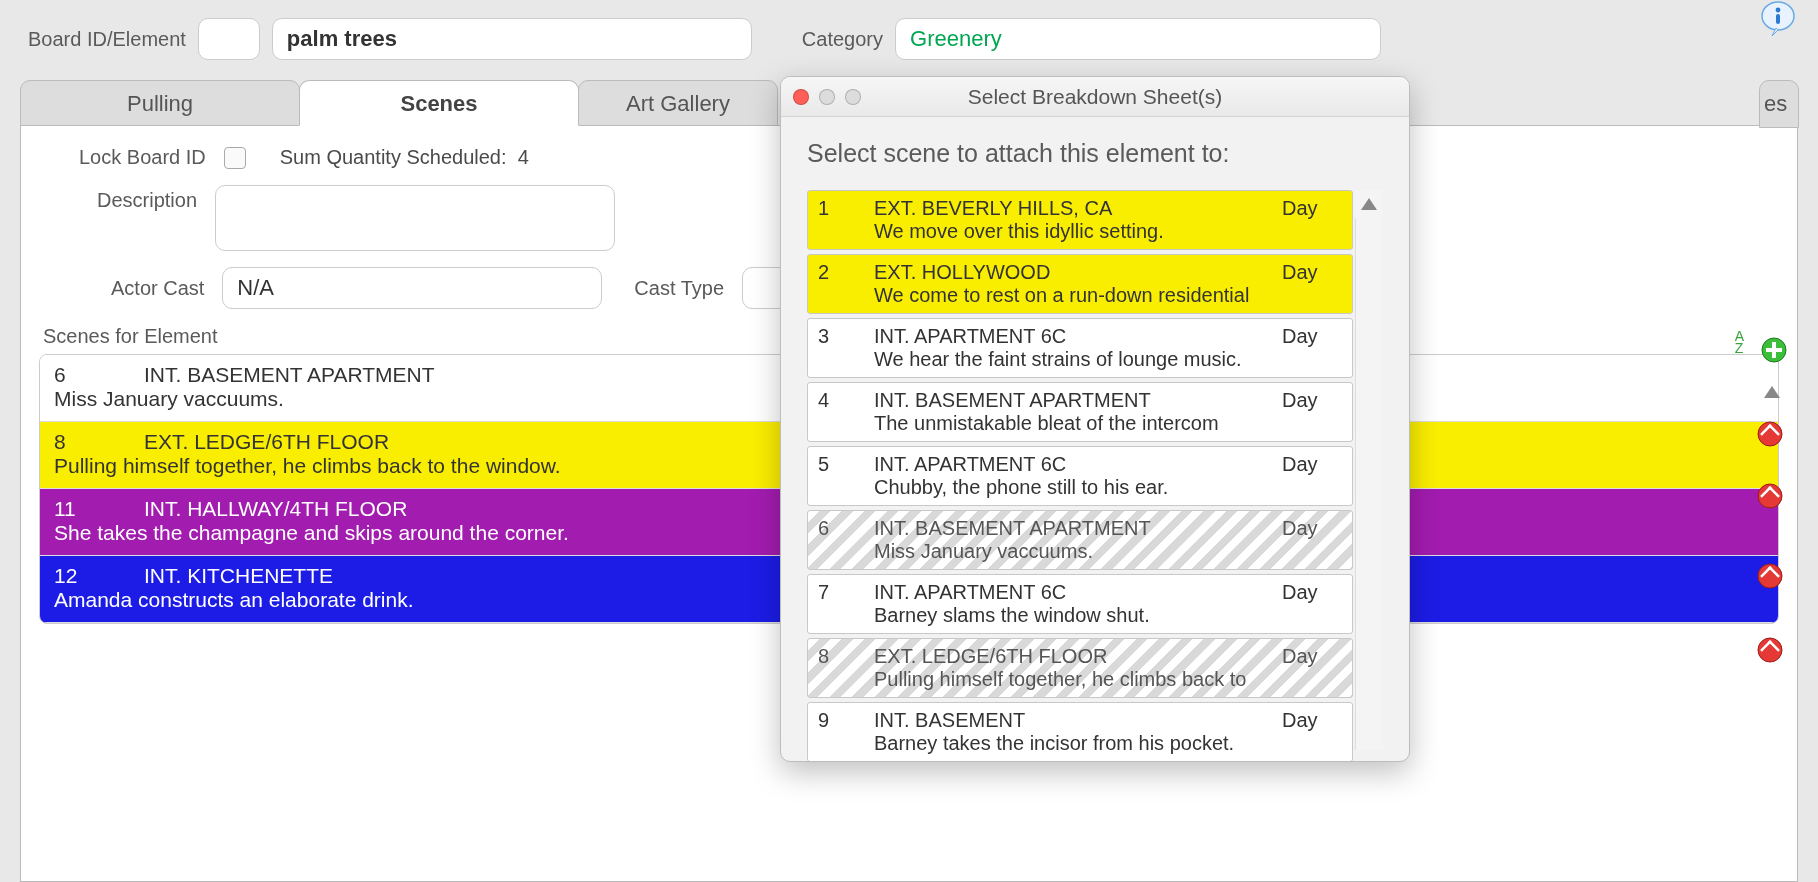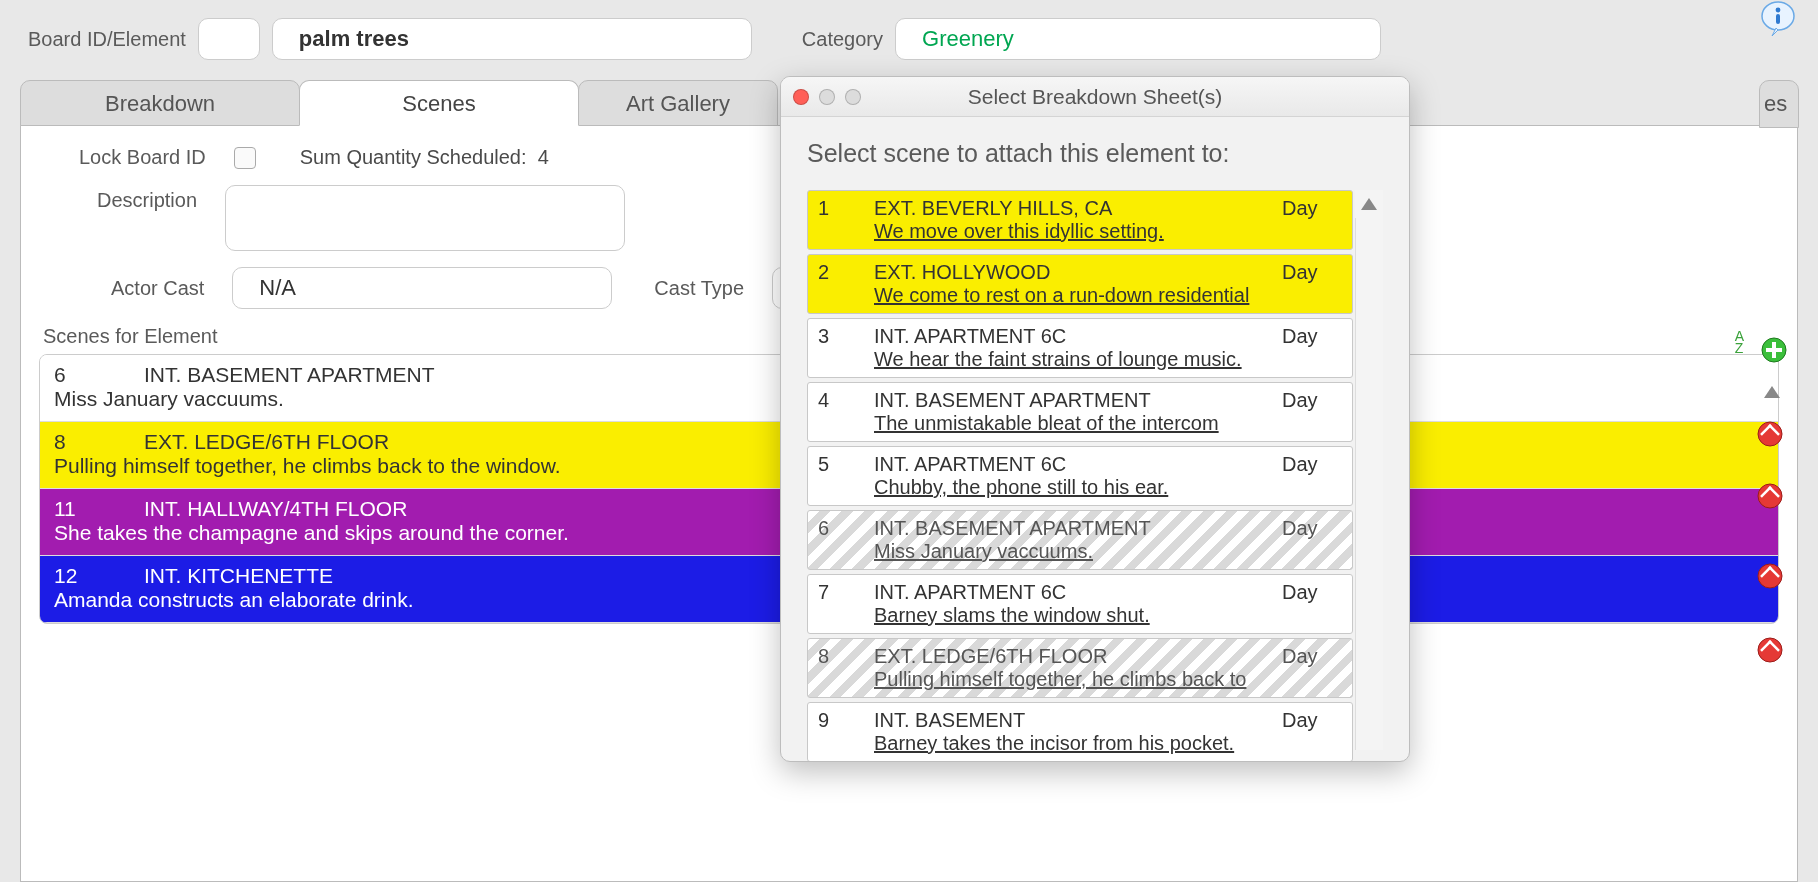--- a/index.html
+++ b/index.html
@@ -23,21 +23,21 @@
     align-items: center;
     gap: 12px;
     z-index: 1;
   }
   .lbl { color: #5a5a5a; }
   .tf {
     background: #fff;
     border: 1px solid #ccc;
     border-radius: 10px;
     height: 42px;
-    padding: 0 26px;
+    padding: 0 14px;
     font-size: 22px;
     color: #333;
   }
   .tf.bold-input { font-weight: 600; }
   .tf.green { color: #00a651; }
   .info-icon {
     position: absolute;
     right: 18px; top: -4px;
     width: 44px; height: 44px;
     display: flex; align-items: center; justify-content: center;
@@ -60,21 +60,21 @@
     border: 1px solid #bbb;
     border-top-left-radius: 10px;
     border-top-right-radius: 10px;
     color: #555;
     font-size: 22px;
     margin-right: -1px;
   }
   .tab.active {
     background: #fff;
     border-bottom-color: #fff;
-    font-weight: 400;
+    font-weight: 700;
     color: #444;
     z-index: 2;
     position: relative;
   }
   .tab-hidden-es {
     position: absolute;
     right: 0;
     width: 40px;
     text-align: left;
     padding-left: 4px;
@@ -87,21 +87,21 @@
     background: #fff;
     border: 1px solid #bbb;
     padding: 20px 18px 0 18px;
     z-index: 0;
   }
 
   .row {
     display: flex;
     align-items: center;
     margin-bottom: 16px;
-    gap: 28px;
+    gap: 18px;
   }
   .row .lbl { width: 130px; text-align: right; }
 
   .chk {
     width: 22px; height: 22px;
     border: 1px solid #aaa;
     border-radius: 4px;
     background: #fafafa;
   }
   .sum-qty { margin-left: 16px; }
@@ -230,21 +230,21 @@
     margin-bottom: 4px;
     padding: 6px 10px;
     font-size: 20px;
     color: #333;
     position: relative;
   }
   .sheet-item .line1 { display: flex; }
   .sheet-item .num { width: 56px; }
   .sheet-item .slug { flex: 1; }
   .sheet-item .tod  { width: 60px; text-align: left; }
-  .sheet-item .desc { padding-left: 56px; text-decoration: underline; }
+  .sheet-item .desc { padding-left: 56px; }
 
   .sheet-item.yellow { background: #faee00; }
   .sheet-item.white  { background: #fff; }
   .sheet-item.hatched {
     background: repeating-linear-gradient(
       135deg,
       #fff 0, #fff 8px,
       #d9d9d9 8px, #d9d9d9 16px
     );
     color: #555;
@@ -267,21 +267,21 @@
 <div class="info-icon">
   <svg width="38" height="38" viewBox="0 0 38 38">
     <ellipse cx="19" cy="17" rx="16" ry="14" fill="#e8f3ff" stroke="#6aa9e6" stroke-width="1.5"></ellipse>
     <path d="M19 31 L13 37 L17 29 Z" fill="#e8f3ff" stroke="#6aa9e6" stroke-width="1"></path>
     <circle cx="19" cy="11" r="2.4" fill="#2f7ad1"></circle>
     <rect x="17" y="15" width="4" height="10" rx="2" fill="#2f7ad1"></rect>
   </svg>
 </div>
 
 <div class="tabs">
-  <div class="tab">Breakdown</div>
+  <div class="tab">Pulling</div>
   <div class="tab active">Scenes</div>
   <div class="tab" style="width:200px">Art Gallery</div>
   <div class="tab tab-hidden-es">es</div>
 </div>
 
 <div class="panel">
 
   <div class="row" style="padding-left:40px">
     <span class="lbl" style="width:auto">Lock Board ID</span>
     <span class="chk"></span>

